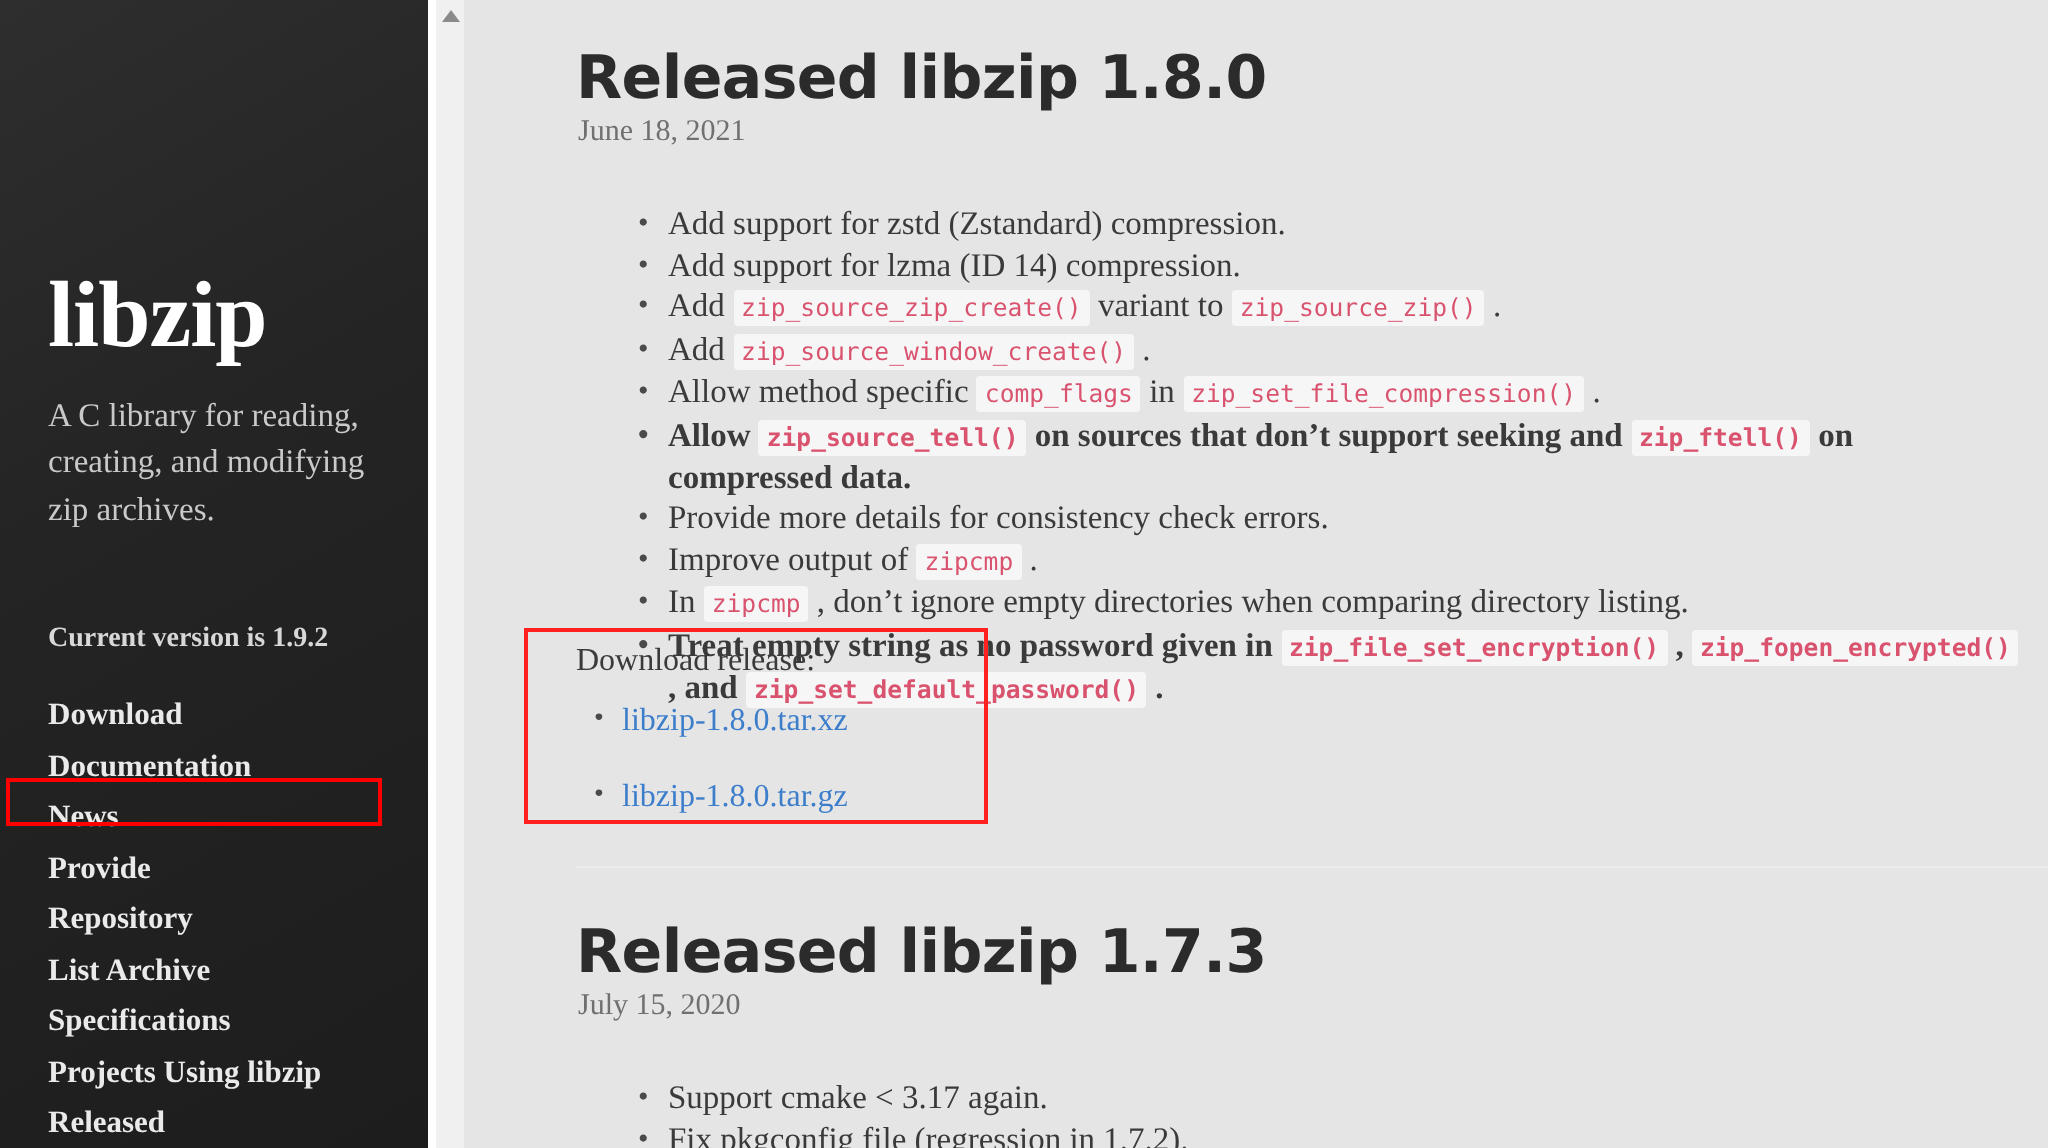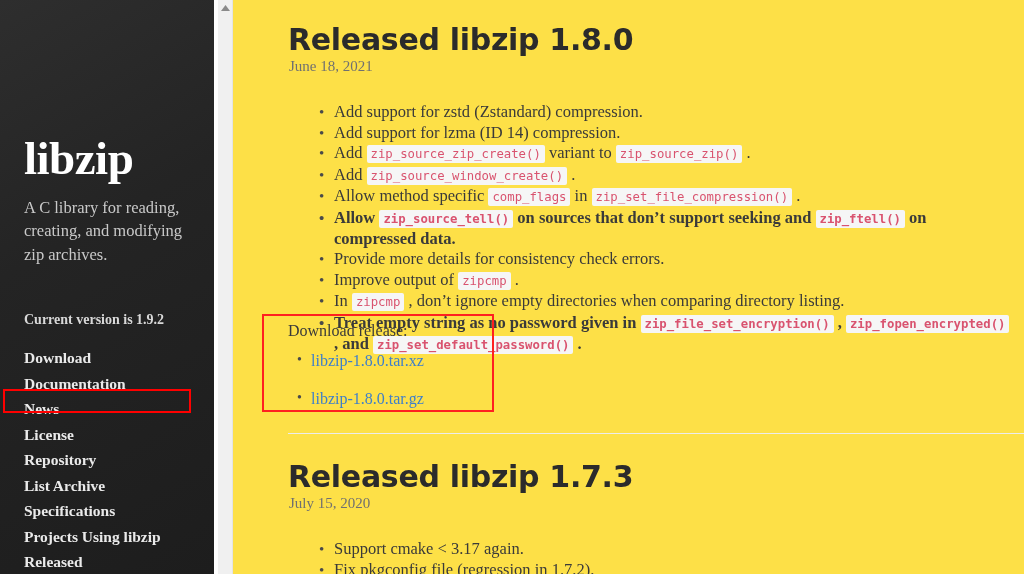--- a/index.html
+++ b/index.html
@@ -102,21 +102,21 @@
     align-items: center;
     justify-content: center;
   }
   .scroll-up-arrow svg { display: block; }
 
   
   .main {
     position: absolute;
     left: 233px; top: 0;
     width: 791px; height: 574px;
-    background: #fde047;
+    background: #e5e5e5;
     overflow: hidden;
   }
   .post { position: relative; }
   .post-title {
     margin: 0;
     padding: 0;
     position: absolute;
     font-family: "DejaVu Sans", sans-serif;
     font-weight: bold;
     font-size: 30px;
@@ -222,21 +222,21 @@
 <div id="page">
 
   <aside class="sidebar">
     <div class="brand">libzip</div>
     <div class="tagline">A C library for reading, creating, and modifying zip archives.</div>
     <div class="version">Current version is 1.9.2</div>
     <nav class="nav" id="nav-container">
         <a class="nav-item"><span>Download</span></a>
         <a class="nav-item"><span>Documentation</span></a>
         <a class="nav-item highlighted"><span>News</span></a>
-        <a class="nav-item"><span>License</span></a>
+        <a class="nav-item"><span>Provide</span></a>
         <a class="nav-item"><span>Repository</span></a>
         <a class="nav-item"><span>List Archive</span></a>
         <a class="nav-item"><span>Specifications</span></a>
         <a class="nav-item"><span>Projects Using libzip</span></a>
         <a class="nav-item"><span>Released</span></a>
       </nav>
   </aside>
   <div class="nav-highlight-box"></div>
 
   <div class="scroll-track"></div>

